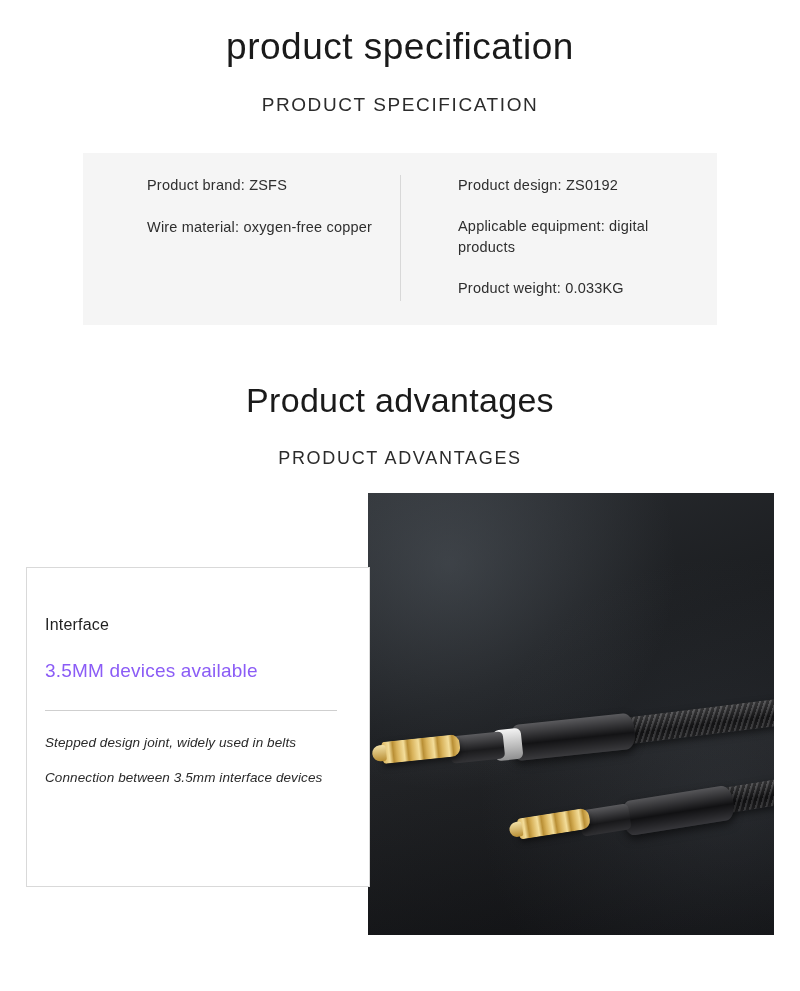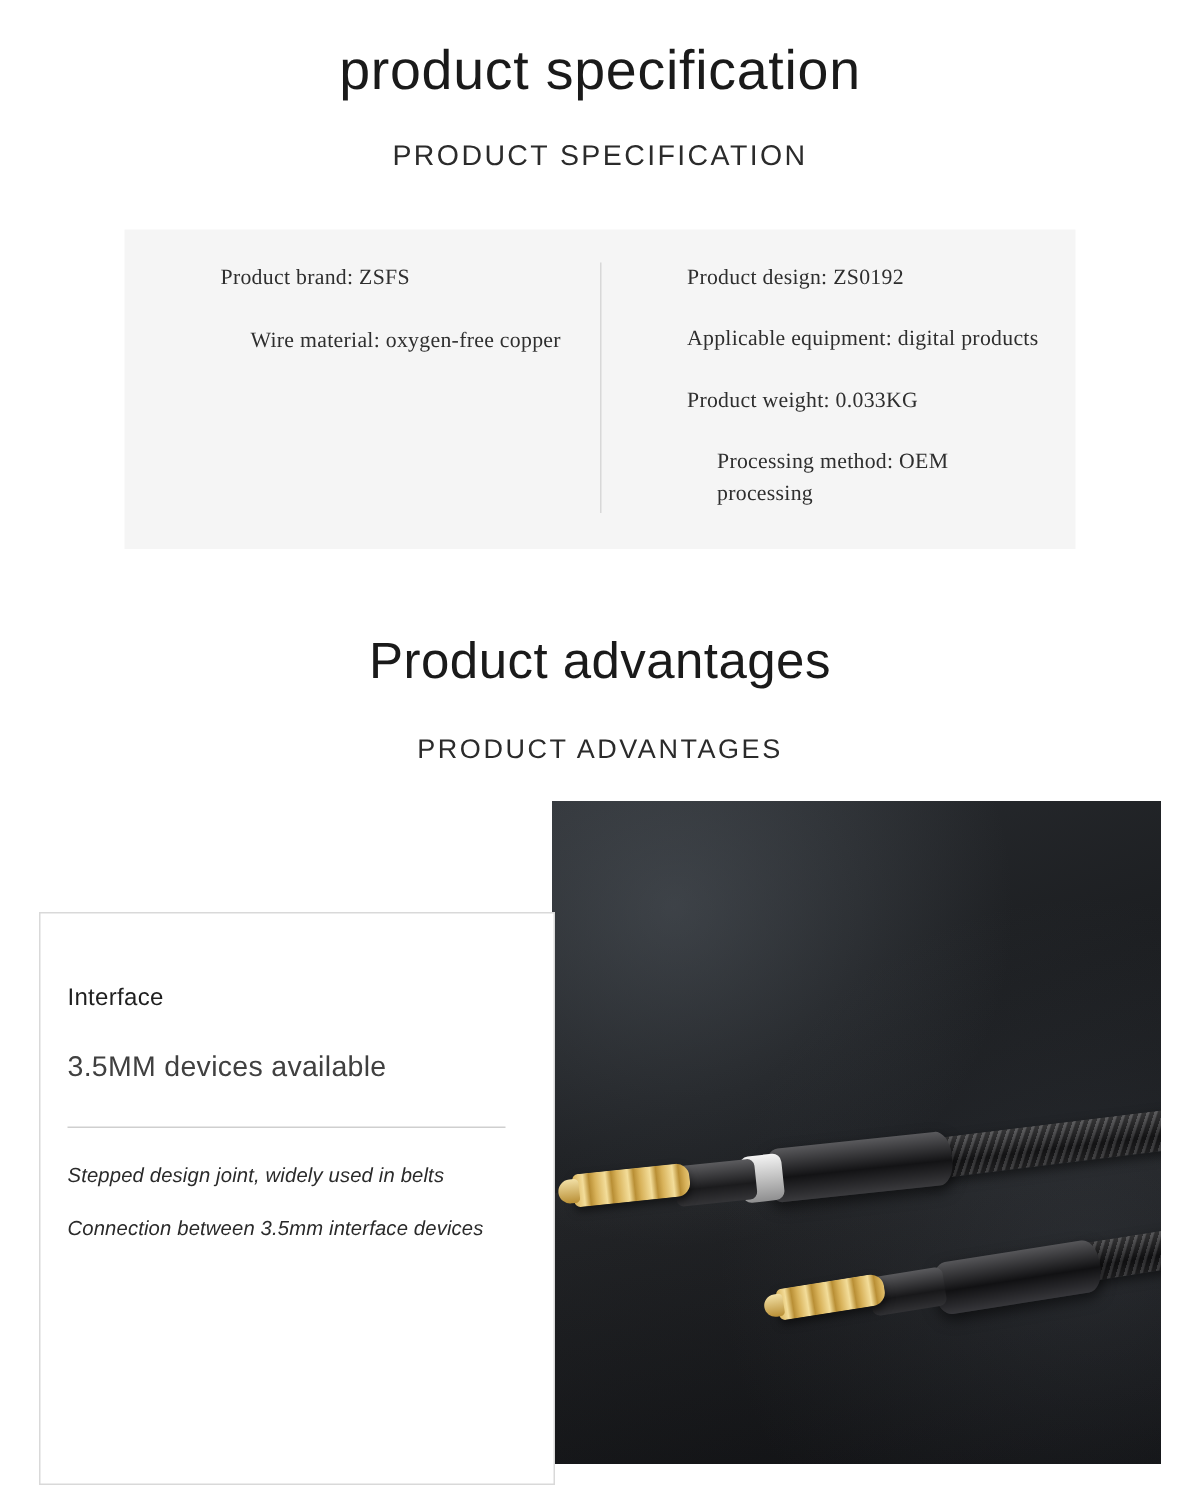--- a/index.html
+++ b/index.html
@@ -62,24 +62,23 @@
     bottom: 24px;
     width: 1px;
     background: #d8d8d8;
   }
   .spec-item {
     font-size: 14.5px;
     color: #2e2e2e;
     line-height: 1.45;
     margin-bottom: 20px;
     letter-spacing: 0.2px;
-    font-family: Liberation Serif, serif;
   }
   .spec-col.left .spec-item { margin-bottom: 21px; }
-  .spec-item:last-child { margin-bottom: 0; margin-left: 20px; }
+  .spec-item:last-child { margin-bottom: 0; }
 
   
   .adv-section {
     margin-top: 56px;
   }
   .adv-title-main {
     text-align: center;
     font-size: 34px;
     font-weight: 400;
     color: #1a1a1a;
@@ -270,36 +269,36 @@
     border-radius: 8px 3px 3px 8px;
     background: linear-gradient(180deg, #f2e0a6 0%, #b98f35 100%);
   }
 
   
   .info-panel {
     position: absolute;
     left: 26px;
     top: 74px;
     width: 344px;
-    height: 382px;
+    height: 320px;
     background: #ffffff;
     border: 1px solid #d9d9d9;
     box-sizing: border-box;
     padding: 44px 0 0 18px;
     z-index: 3;
   }
   .info-head {
     font-size: 16px;
     color: #1f1f1f;
     line-height: 1.6;
     letter-spacing: 0.2px;
   }
   .info-highlight {
     font-size: 19px;
-    color: #404040;
+    color: #8b5cf6;
     margin-top: 22px;
     letter-spacing: 0.2px;
   }
   .info-rule {
     width: 292px;
     height: 1px;
     background: #cfcfcf;
     margin: 28px 0 0 0;
   }
   .info-line {
@@ -326,21 +325,20 @@
 
     <div class="spec-col left">
       <div class="spec-item">Product brand: ZSFS</div>
       <div class="spec-item">Wire material: oxygen-free copper</div>
     </div>
 
     <div class="spec-col right">
       <div class="spec-item">Product design: ZS0192</div>
       <div class="spec-item">Applicable equipment: digital products</div>
       <div class="spec-item">Product weight: 0.033KG</div>
-      <div class="spec-item">Processing method: OEM processing</div>
     </div>
   </div>
 </section>
 
 <section class="adv-section">
   <h2 class="adv-title-main">Product advantages</h2>
   <div class="adv-title-sub">PRODUCT ADVANTAGES</div>
 
   <div class="adv-stage">
 

